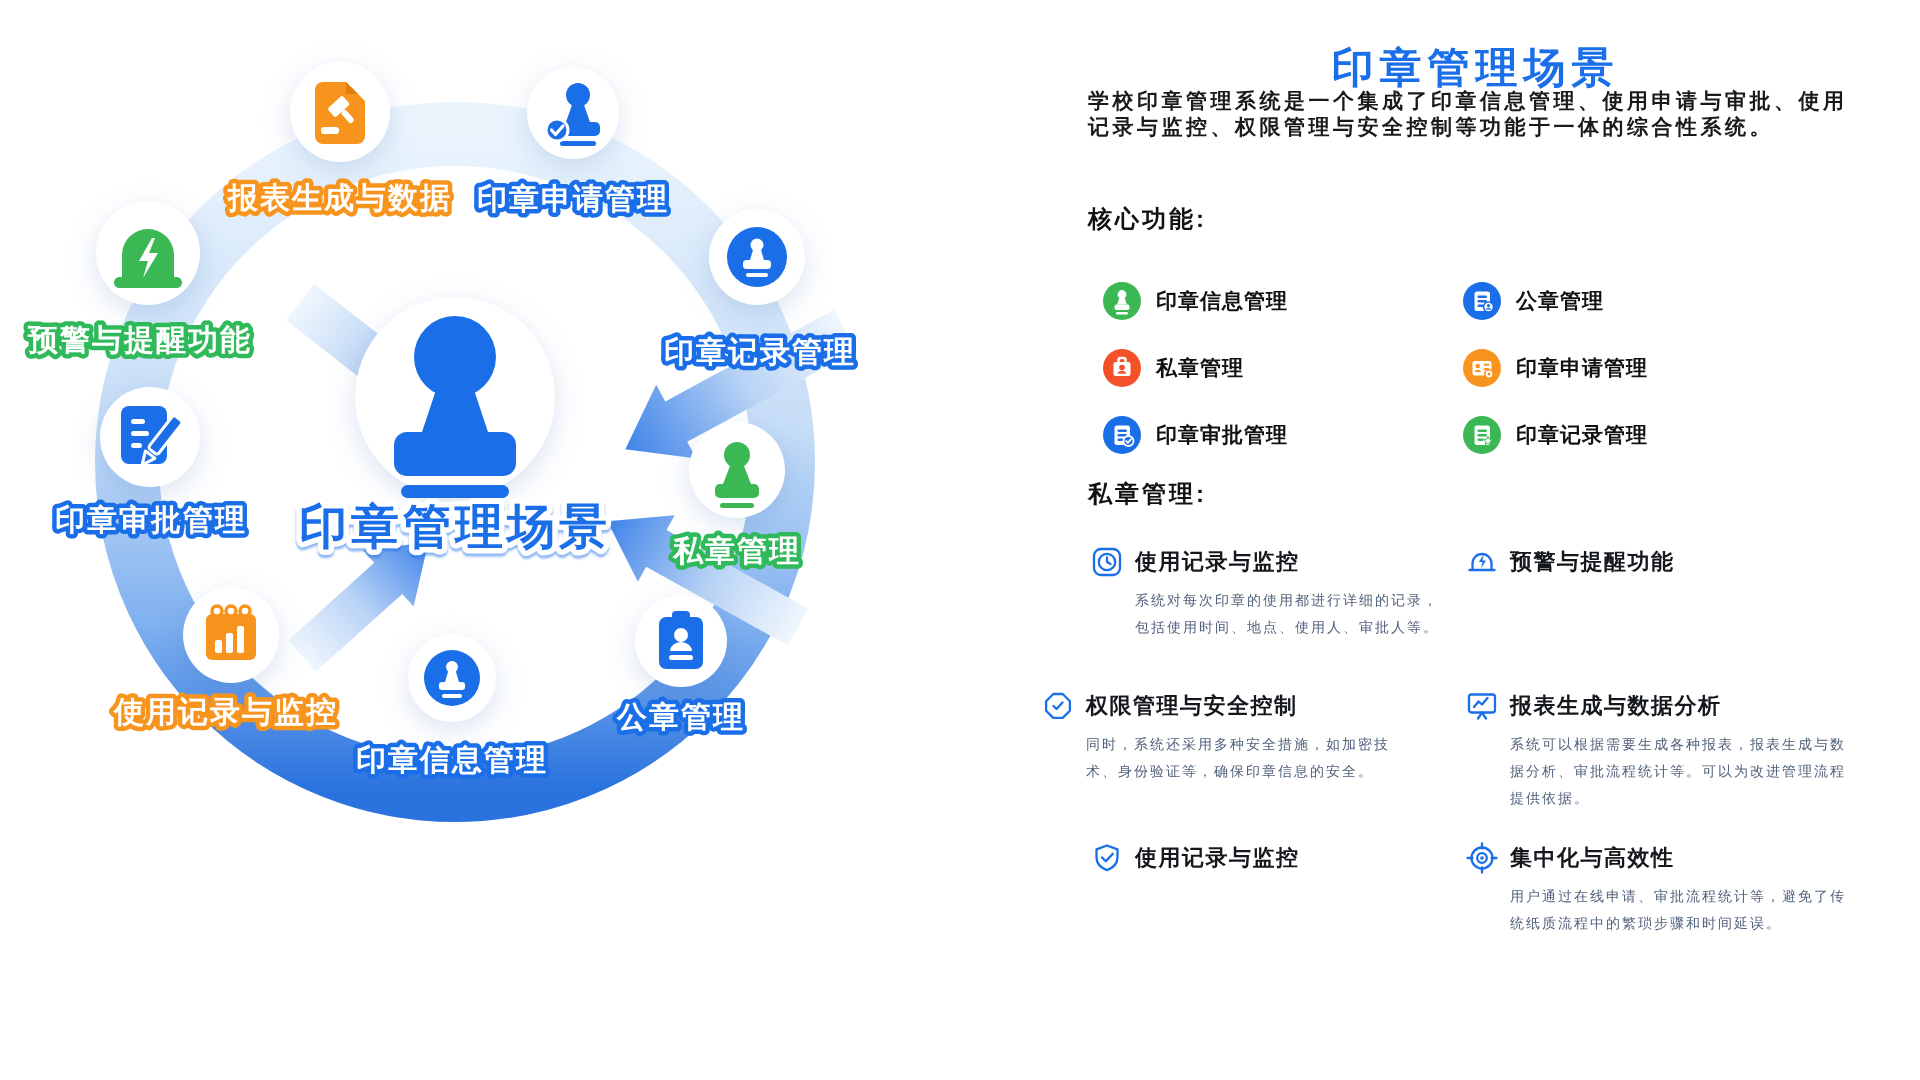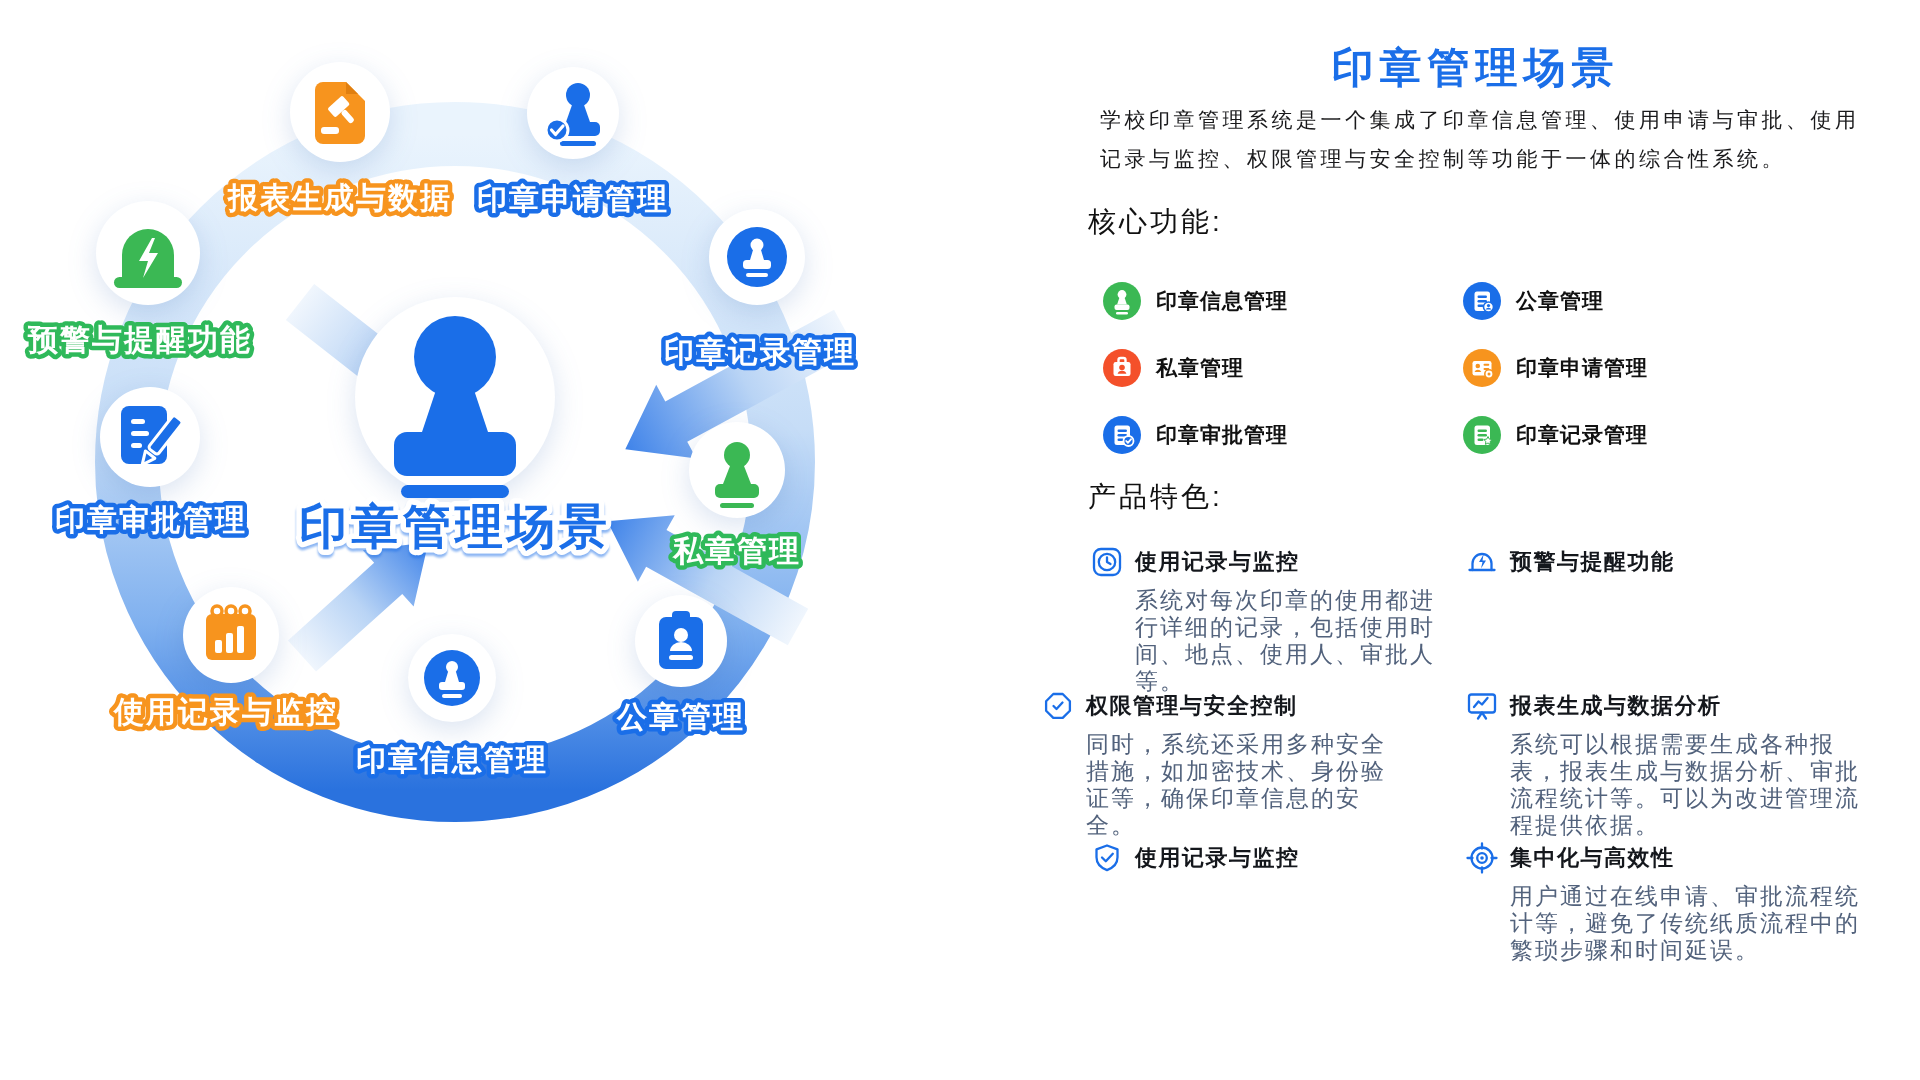--- a/index.html
+++ b/index.html
@@ -13,34 +13,34 @@
   .ls-blue{stroke:#1a6ee8;stroke-width:9px;}
   .ls-orange{stroke:#f7941e;stroke-width:9px;}
   .ls-green{stroke:#2fb95a;stroke-width:9px;}
   .center-title{font-size:48px;font-weight:bold;letter-spacing:4px;paint-order:stroke;
     fill:#1a6ee8;stroke:#ffffff;stroke-width:11px;stroke-linejoin:round;text-anchor:middle;
     filter:drop-shadow(0 3px 1px rgba(26,110,232,.5));}
 
   
   .panel-title{position:absolute;left:1088px;top:40px;width:775px;margin:0;text-align:center;
     font-size:42px;font-weight:bold;letter-spacing:6px;color:#1a6ee8;}
-  .intro{position:absolute;left:1088px;top:88px;width:775px;margin:12px;font-size:21px;
-    font-weight:normal;letter-spacing:3.5px;line-height:39px;color:#1a1a1c;}
-  .sec-heading{position:absolute;left:1088px;margin:0;font-size:28px;font-weight:normal;
+  .intro{position:absolute;left:1088px;top:88px;width:775px;margin:0;font-size:21px;
+    font-weight:bold;letter-spacing:3.5px;line-height:26px;color:#1a1a1c;}
+  .sec-heading{position:absolute;left:1088px;margin:0;font-size:24px;font-weight:bold;
     letter-spacing:3px;color:#111;}
   .core-heading{top:203px;}
   .feat-heading{top:478px;}
   .core-item{position:absolute;display:flex;align-items:center;height:40px;}
   .core-ico{width:38px;height:38px;display:inline-block;flex:0 0 38px;}
   .core-label{margin-left:15px;font-size:21px;font-weight:bold;letter-spacing:1px;color:#111;}
   .feature{position:absolute;}
   .feat-head{display:flex;align-items:center;gap:12px;}
   .feat-ico{width:32px;height:32px;flex:0 0 32px;}
   .feat-title{font-size:22px;font-weight:bold;letter-spacing:1.5px;color:#14171c;}
-  .feat-desc{margin:9px 0 0 44px;font-size:23px;letter-spacing:2px;line-height:27px;color:#52627c;}
+  .feat-desc{margin:9px 0 0 44px;font-size:14px;letter-spacing:2px;line-height:27px;color:#52627c;}
   .w1 .feat-desc{width:305px;}
   .w2 .feat-desc{width:350px;}
   .fstroke{fill:none;stroke:#1a6ee8;stroke-width:2.3;stroke-linecap:round;stroke-linejoin:round;}
 </style>
 </head>
 <body>
 
 <svg class="diagram-svg" width="880" height="1080" viewBox="0 0 880 1080">
   <defs>
     <linearGradient id="ringGrad" x1="0" y1="0" x2="0" y2="1">
@@ -282,21 +282,21 @@
     <g fill="#3bb854">
           <rect x="14.5" y="13.5" width="9.5" height="2.4" rx="1.2"></rect>
     <rect x="14.5" y="18" width="9.5" height="2.4" rx="1.2"></rect>
           <rect x="14.5" y="22.5" width="6" height="2.4" rx="1.2"></rect>
         </g>
     <path d="M25,20.5 l1.3,2.6 2.9,.4 -2.1,2 .5,2.9 -2.6,-1.4 -2.6,1.4 .5,-2.9 -2.1,-2 2.9,-.4 Z" fill="#fff" stroke="#3bb854" stroke-width="1"></path>
   </svg></span>
   <span class="core-label">印章记录管理</span>
 </div>
 
-<h2 class="sec-heading feat-heading">产品特色:</h2>
+<h2 class="sec-heading feat-heading">私章管理:</h2>
 
 <div class="feature w1" style="left:1091px;top:546px">
   <div class="feat-head">
     <svg class="feat-ico" viewBox="0 0 32 32">
       <g class="fstroke">
           <rect x="3" y="3" width="26" height="26" rx="7"></rect>
       <circle cx="16" cy="16" r="8.2"></circle>
           <path d="M16,11.5 V16 l3.5,2"></path>
         </g>
     </svg>

